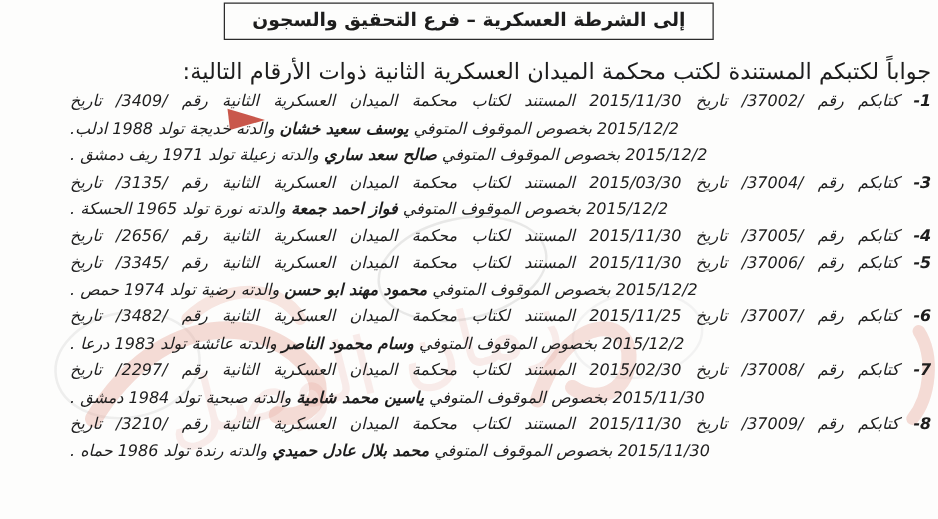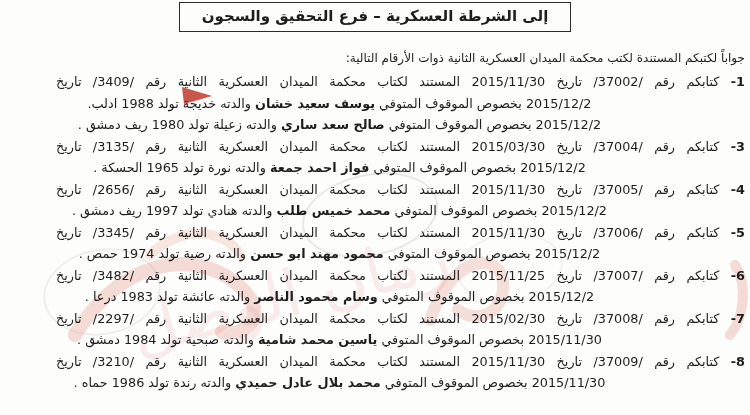--- a/index.html
+++ b/index.html
@@ -24,39 +24,39 @@
     border:1.5px solid #2b2b2b;
     padding:4px 22px 6px;
     font-weight:bold;
     font-size:15px;
     text-align:center;
     background:transparent;
   }
   .intro {
     margin-top:10px;
     padding:0 5px 0 0;
-    font-size:12px;
+    font-size:18px;
     line-height:20px;
   }
   .items {
     list-style:none;
     margin:3px 0 0;
     padding:0 5px 0 56px;
     font-size:12.8px;
   }
-  .item { margin:0; }
+  .item { margin:0;font-style:italic; }
   .l1 {
     line-height:21.5px;
     text-align:justify;
     text-align-last:justify;
   }
   .l2 {
     line-height:21.5px;
     padding-right:122px;
-    text-align:center;
+    text-align:left;
   }
   .num  { font-weight:bold; }
   .name { font-weight:bold; }
 </style>
 </head>
 <body>
 
 <div class="page">
 
   <svg class="watermark" width="750" height="415" viewBox="0 0 750 415" aria-hidden="true">
@@ -93,45 +93,40 @@
       <span>2015/12/2 بخصوص الموقوف المتوفي</span>
       <b class="name">يوسف سعيد خشان</b>
       <span>والدته خديجة تولد 1988 ادلب.</span>
     </div>
   </li>
 
   <li class="item">
     <div class="l2">
       <span>2015/12/2 بخصوص الموقوف المتوفي</span>
       <b class="name">صالح سعد ساري</b>
-      <span>والدته زعيلة تولد 1980 ريف دمشق .</span>
+      <span>والدته زعيلة تولد 1971 ريف دمشق .</span>
     </div>
   </li>
 
   <li class="item">
     <div class="l1">
       <b class="num">3-</b>
       <span>كتابكم رقم /37004/ تاريخ 2015/03/30 المستند لكتاب محكمة الميدان العسكرية الثانية رقم /3135/ تاريخ</span>
     </div>
     <div class="l2">
       <span>2015/12/2 بخصوص الموقوف المتوفي</span>
       <b class="name">فواز احمد جمعة</b>
       <span>والدته نورة تولد 1965 الحسكة .</span>
     </div>
   </li>
 
   <li class="item">
     <div class="l1">
       <b class="num">4-</b>
       <span>كتابكم رقم /37005/ تاريخ 2015/11/30 المستند لكتاب محكمة الميدان العسكرية الثانية رقم /2656/ تاريخ</span>
-    </div>
-    <div class="l2">
-      <span>2015/12/2 بخصوص الموقوف المتوفي</span>
-      <b class="name">محمد خميس طلب</b>
-      <span>والدته هنادي تولد 1997 ريف دمشق .</span>
     </div>
   </li>
 
   <li class="item">
     <div class="l1">
       <b class="num">5-</b>
       <span>كتابكم رقم /37006/ تاريخ 2015/11/30 المستند لكتاب محكمة الميدان العسكرية الثانية رقم /3345/ تاريخ</span>
     </div>
     <div class="l2">
       <span>2015/12/2 بخصوص الموقوف المتوفي</span>

